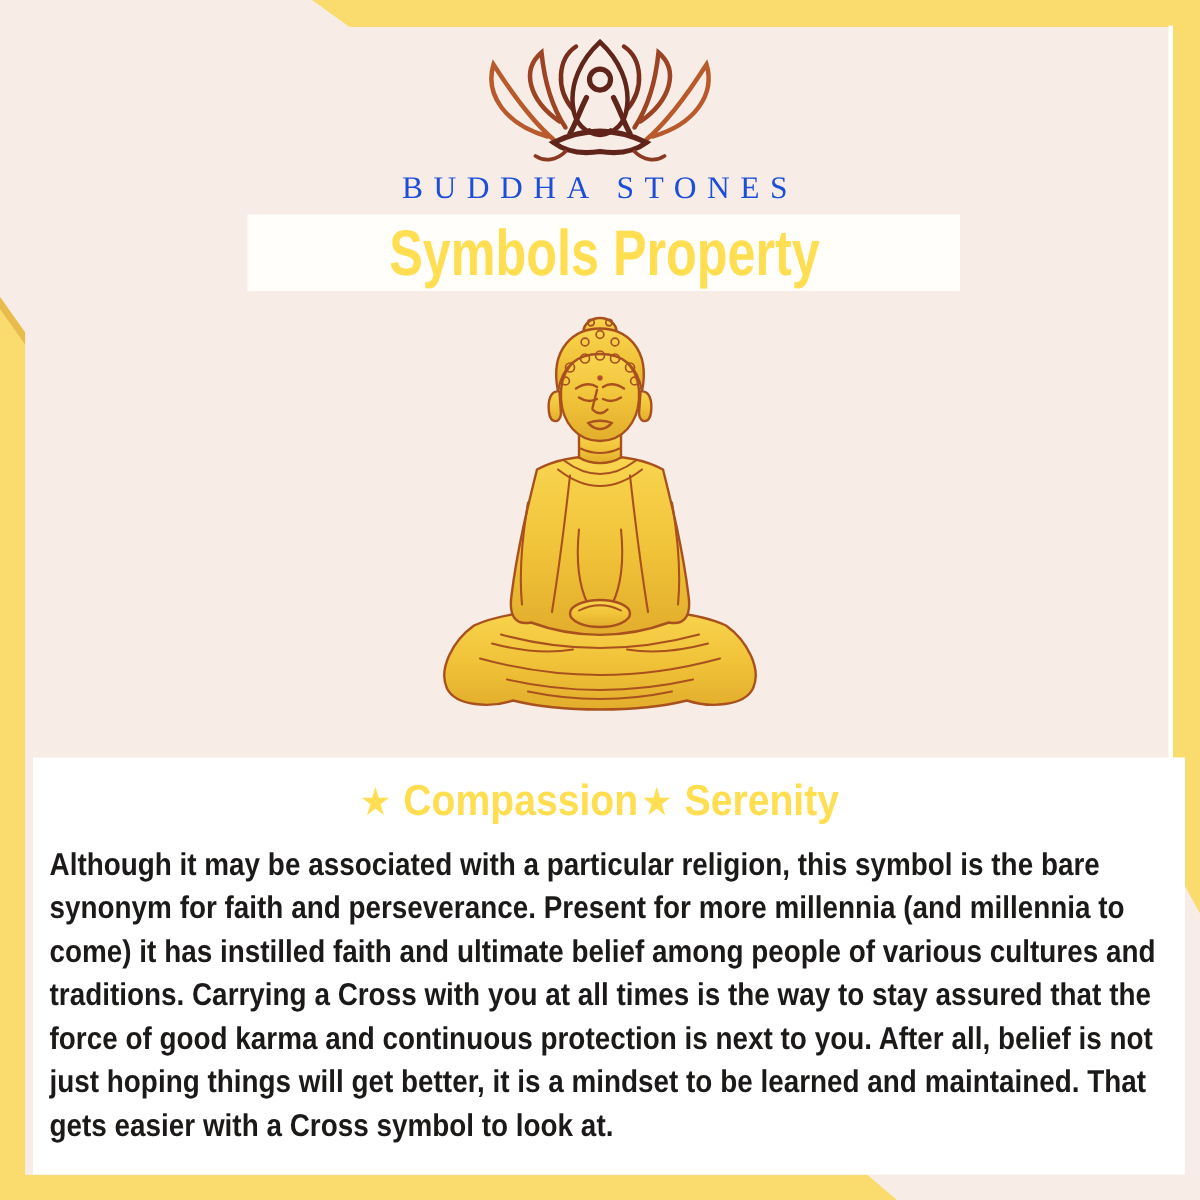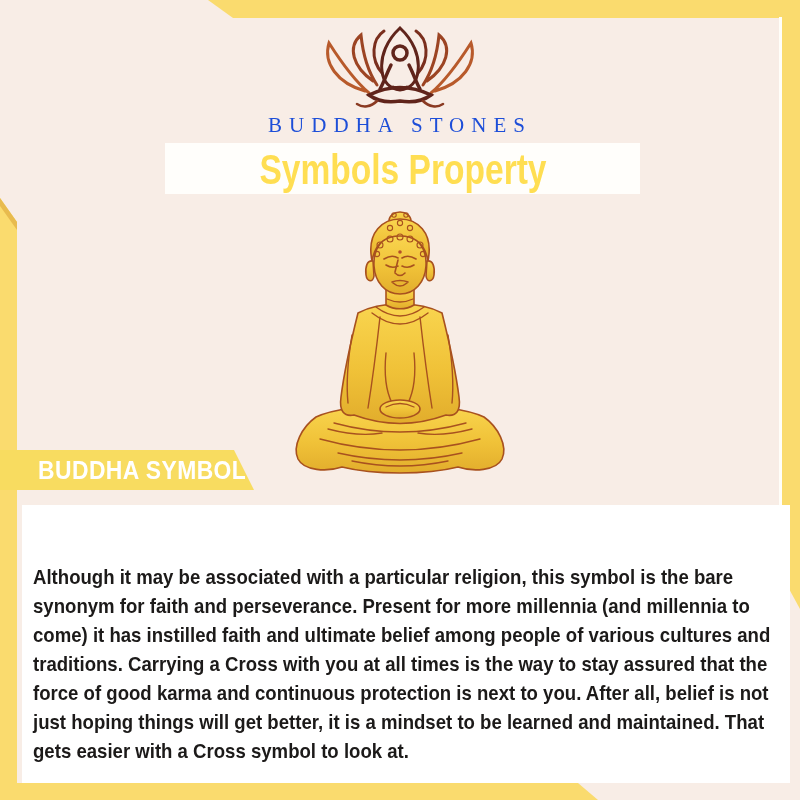--- a/index.html
+++ b/index.html
@@ -174,22 +174,24 @@
         <path d="M52,220 Q118,238 184,220"></path>
         <path d="M38,236 Q118,258 198,236"></path>
         <path d="M56,250 Q118,264 180,250"></path>
         <path d="M46,226 Q76,234 100,230"></path>
         <path d="M190,226 Q160,234 136,230"></path>
         <path d="M70,258 Q118,268 166,258"></path>
       </g>
     </g>
   </svg>
 
-  <div class="badge">
-    <span>BUDDHA SYMBOL</span>
-  </div>
 
   <div class="content-box"></div>
 
+  <div class="traits-line">
+    <span class="traits-inner">
+      <span class="star first">★</span><span>Compassion</span><span class="star second">★</span><span>Serenity</span>
+    </span>
+  </div>
 
   <div class="description">Although it may be associated with a particular religion, this symbol is the bare synonym for faith and perseverance. Present for more millennia (and millennia to come) it has instilled faith and ultimate belief among people of various cultures and traditions. Carrying a Cross with you at all times is the way to stay assured that the force of good karma and continuous protection is next to you. After all, belief is not just hoping things will get better, it is a mindset to be learned and maintained. That gets easier with a Cross symbol to look at.</div>
 
 </div>
 
 </body></html>

